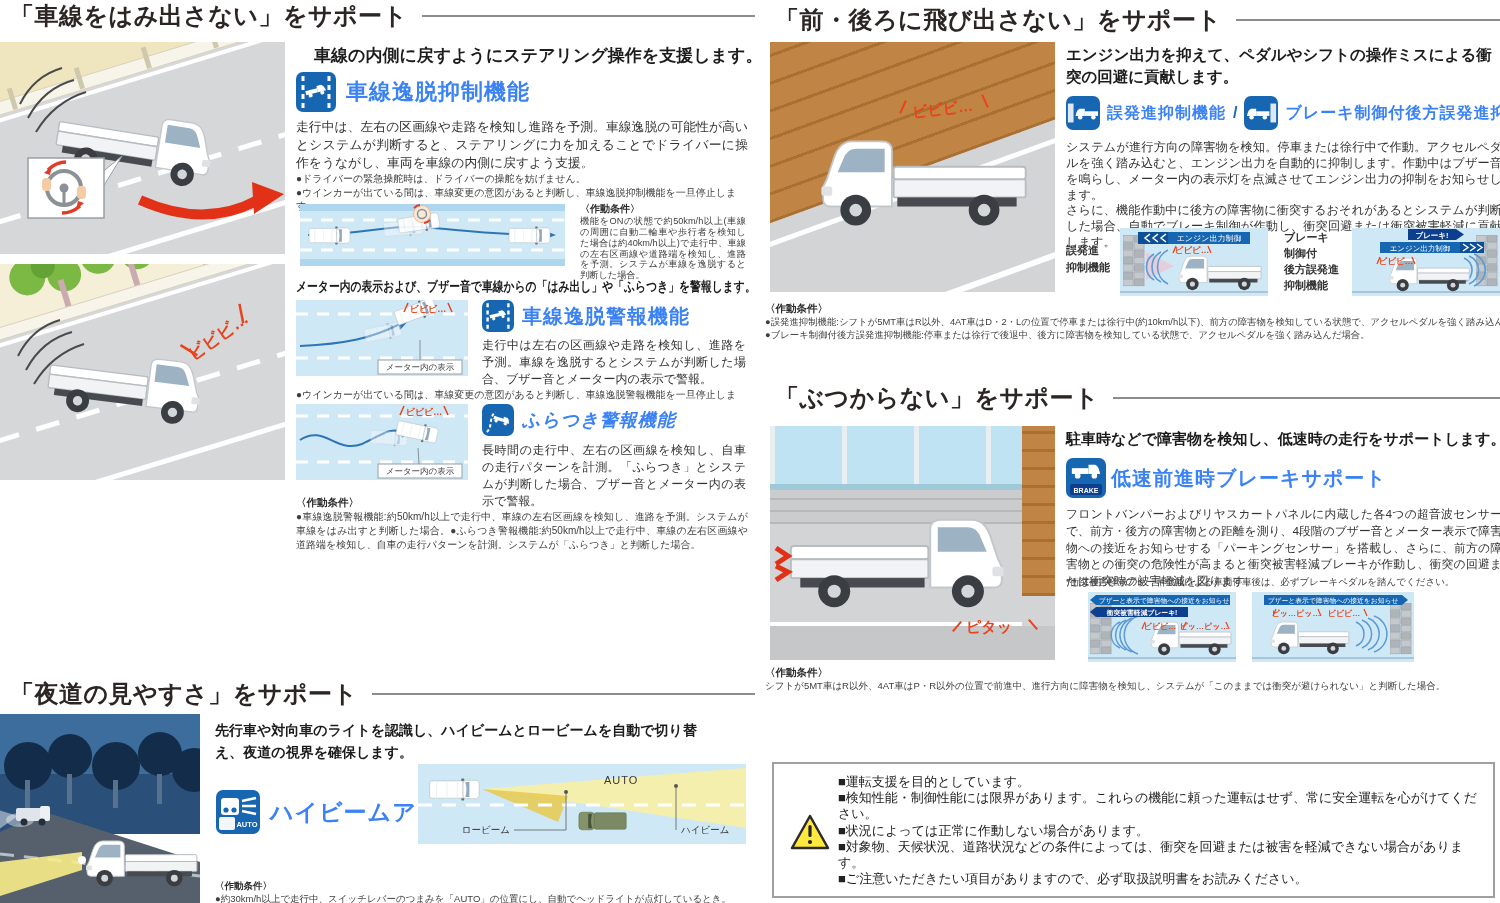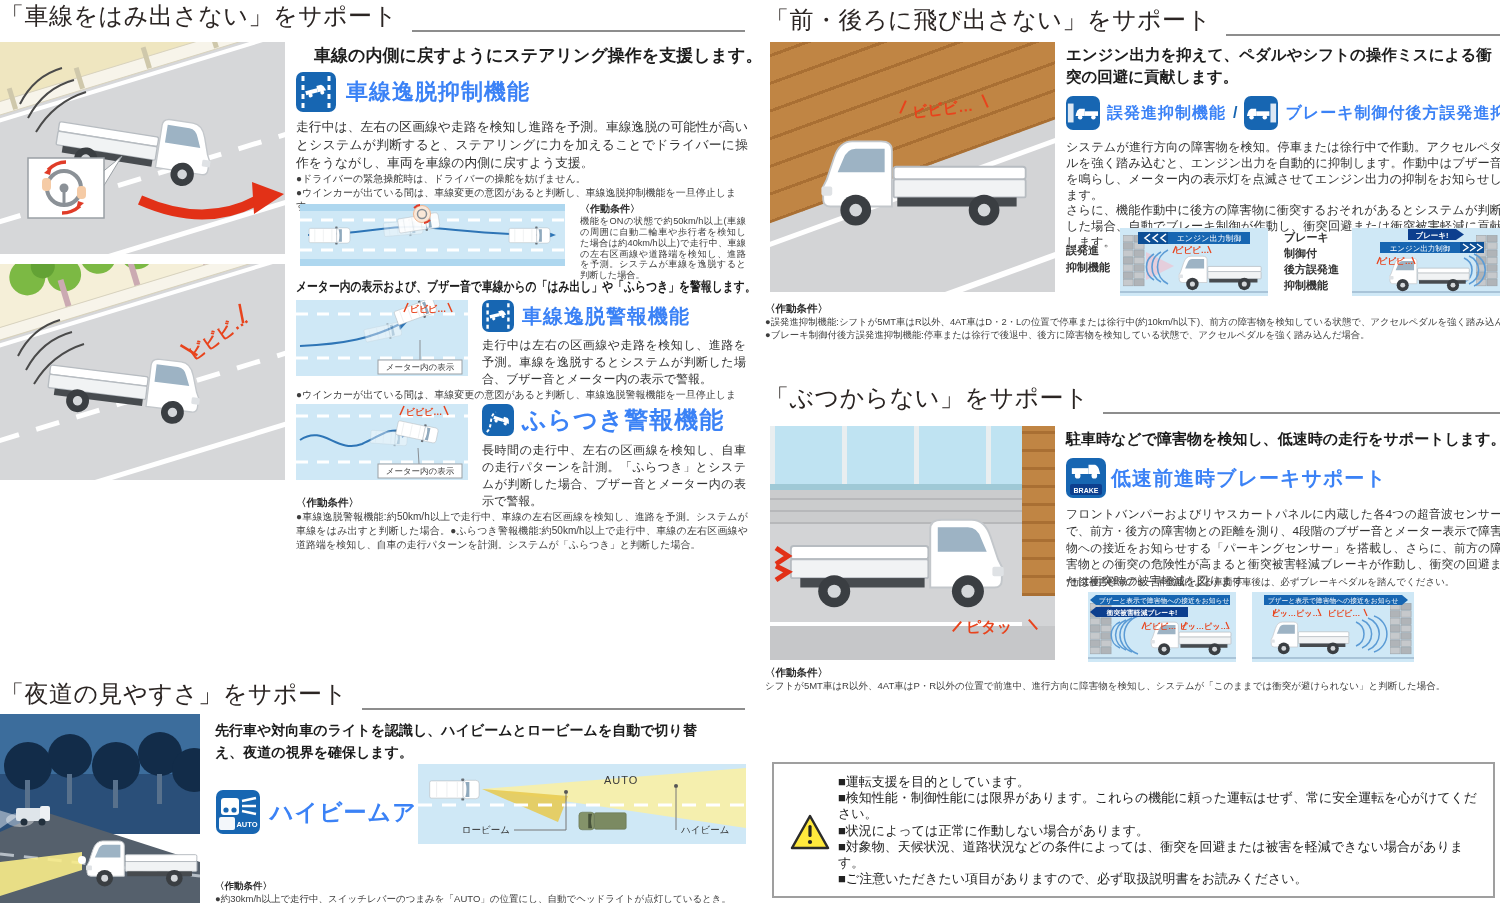--- a/index.html
+++ b/index.html
@@ -1,19 +1,19 @@
 <!DOCTYPE html>
 <html><head>
 <meta charset="utf-8">
 <style>
   html,body{margin:0;padding:0;background:#fff;}
   body{font-family:"Liberation Sans","DejaVu Sans",sans-serif;}
   #page{position:relative;width:1500px;height:903px;background:#fff;overflow:hidden;}
   .abs{position:absolute;}
-  .sec-title{display:flex;align-items:flex-end;font-weight:normal;font-size:24px;color:#2b2523;letter-spacing:.5px;white-space:nowrap;}
+  .sec-title{display:flex;align-items:center;font-weight:bold;font-size:24px;color:#2b2523;letter-spacing:.5px;white-space:nowrap;padding-left:10px;}
   .sec-title .rule{flex:1;height:2px;background:#8d8d8d;margin-left:14px;}
   .lead{font-weight:bold;color:#1c1c1c;}
   .feat{display:flex;align-items:center;}
   .feat-name{font-weight:bold;color:#3b82f6;letter-spacing:1px;white-space:nowrap;text-align:right;}
   .ficon{background:#1766b2;border-radius:7px;flex:none;display:flex;align-items:center;justify-content:center;}
   .bodytx{color:#333;text-align:justify;line-height:1.42;}
   .note{color:#3d3d3d;line-height:1.35;}
   .cond-t{font-weight:bold;color:#2c2c2c;}
   .beep{color:#e8431c;font-weight:bold;white-space:nowrap;}
   .tick{position:absolute;width:2px;background:#e8431c;}
@@ -293,21 +293,21 @@
   </div>
   <div class="abs feat" style="left:482px;top:404px;gap:8px;">
     <span class="ficon" style="width:32px;height:32px;">
       <svg width="32" height="32" viewBox="0 0 40 40">
           <path d="M6 35 C 14 28 8 16 17 10" stroke="#fff" stroke-width="2.5" fill="none" stroke-dasharray="4 3"></path>
           <g transform="translate(13,14) rotate(18 11 7)">
             <use href="#mini-truck" width="22" height="12"></use>
           </g>
         </svg>
     </span>
-    <span class="feat-name" style="font-size:24px;">ふらつき警報機能</span>
+    <span class="feat-name" style="font-size:18px;font-style:italic;">ふらつき警報機能</span>
   </div>
   <div class="abs bodytx" style="left:482px;top:442px;width:264px;font-size:12px;">長時間の走行中、左右の区画線を検知し、自車の走行パターンを計測。「ふらつき」とシステムが判断した場合、ブザー音とメーター内の表示で警報。</div>
 
   <div class="abs" style="left:296px;top:496px;width:452px;">
     <div class="cond-t" style="font-size:10.5px;">〈作動条件〉</div>
     <div class="note" style="font-size:10px;line-height:1.38;text-align:justify;">●車線逸脱警報機能:約50km/h以上で走行中、車線の左右区画線を検知し、進路を予測。システムが車線をはみ出すと判断した場合。●ふらつき警報機能:約50km/h以上で走行中、車線の左右区画線や道路端を検知し、自車の走行パターンを計測。システムが「ふらつき」と判断した場合。</div>
   </div>
 
   <div class="abs sec-title" style="left:0;top:678px;width:745px;">
     <span>「夜道の見やすさ」をサポート</span>

